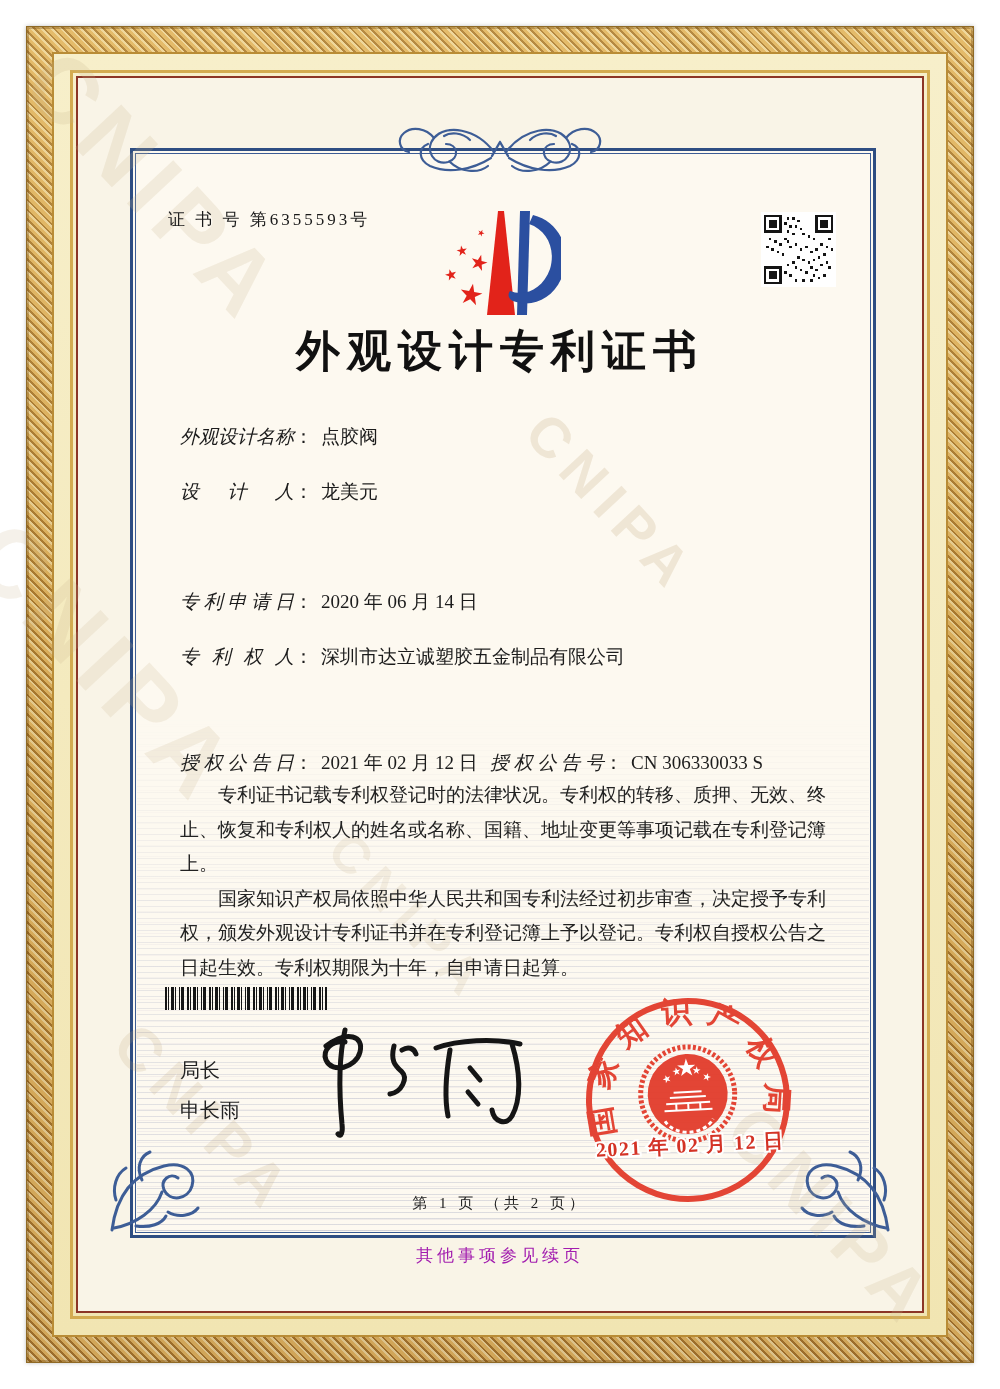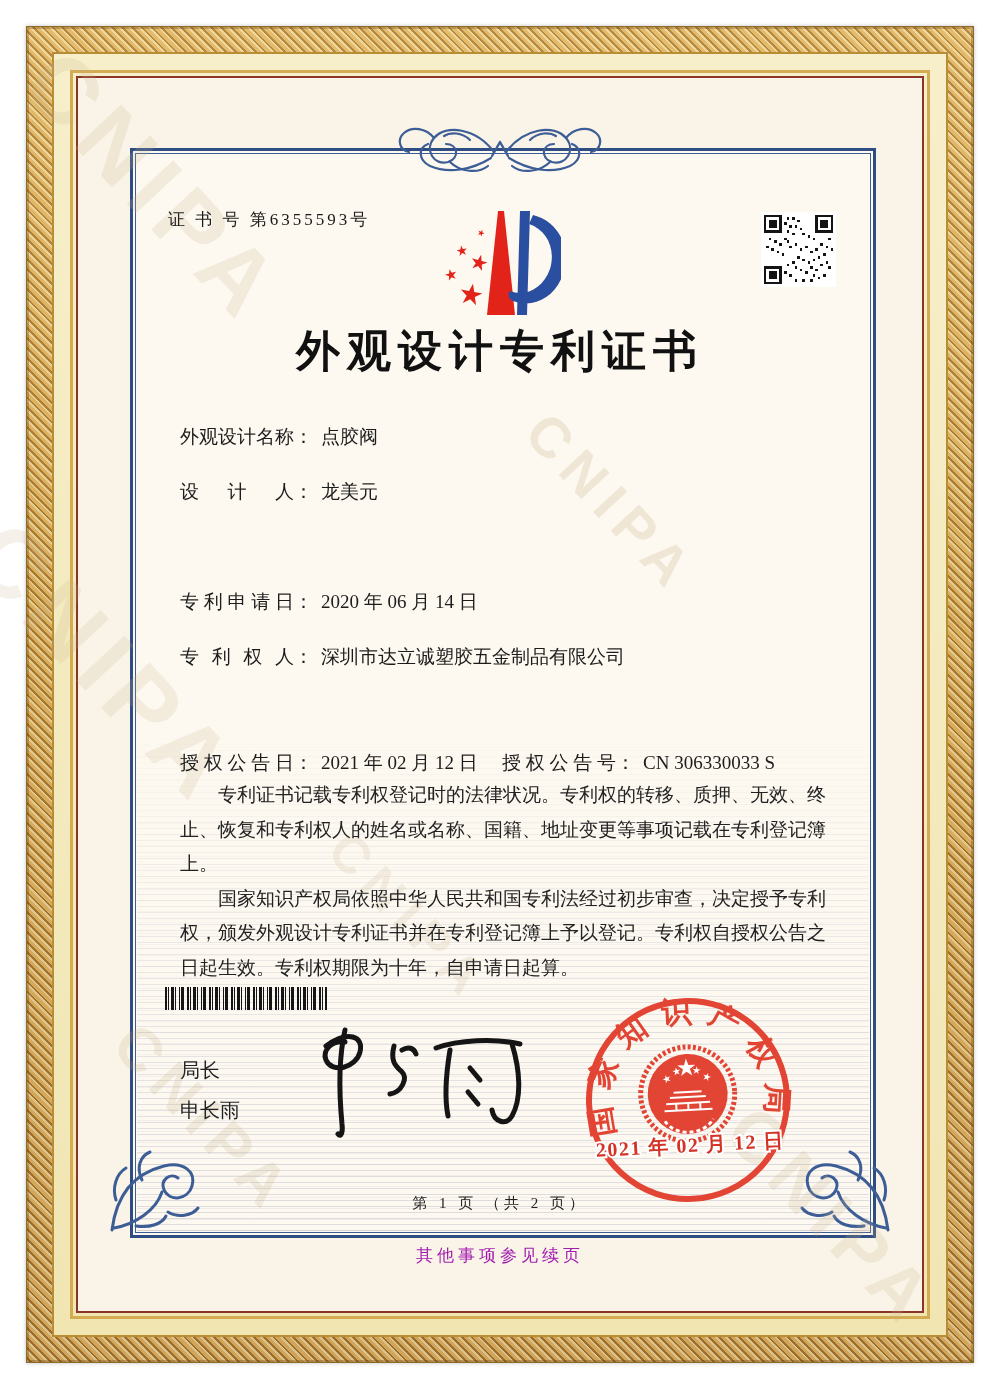--- a/index.html
+++ b/index.html
@@ -36,24 +36,24 @@
       letter-spacing:10px;color:rgba(190,166,120,.22);transform:rotate(47deg);
       transform-origin:left top;white-space:nowrap;pointer-events:none;}
 
   
   .content{position:absolute;inset:0;z-index:3;}
   .certno{position:absolute;left:168px;top:208px;font-size:17px;letter-spacing:3px;}
   .title{position:absolute;left:0;right:0;top:322px;text-align:center;
          font-size:44px;font-weight:700;letter-spacing:7px;color:#111;}
   .frow{position:absolute;left:180px;font-size:19px;white-space:nowrap;color:#1c1c1c;}
   .flabel{display:inline-block;width:114px;text-align:justify;text-align-last:justify;
-          text-justify:inter-character;vertical-align:bottom;}
+          text-justify:inter-character;vertical-align:bottom;font-style:italic;}
   .fvalue{margin-left:8px;}
   .fvalue-sm{font-size:17px;}
-  .pair2{position:absolute;left:322px;top:0;white-space:nowrap;}
+  .pair2{position:absolute;left:310px;top:0;white-space:nowrap;}
   .laws{position:absolute;left:180px;top:778px;width:652px;}
   .laws p{margin:0;font-size:19px;line-height:1.82;text-indent:2em;color:#222;
           font-family:"Liberation Serif","DejaVu Serif",serif;}
   .barcode{position:absolute;left:165px;top:987px;width:162px;height:23px;
      background:repeating-linear-gradient(90deg,#151515 0 2px,transparent 2px 3px,
         #151515 3px 4px,transparent 4px 6px,#151515 6px 9px,transparent 9px 10px,
         #151515 10px 11px,transparent 11px 14px,#151515 14px 15px,transparent 15px 16px,
         #151515 16px 19px,transparent 19px 22px);}
   .officer-title{position:absolute;left:180px;top:1057px;font-size:20px;
      font-family:"Liberation Sans","DejaVu Sans",sans-serif;color:#222;}

